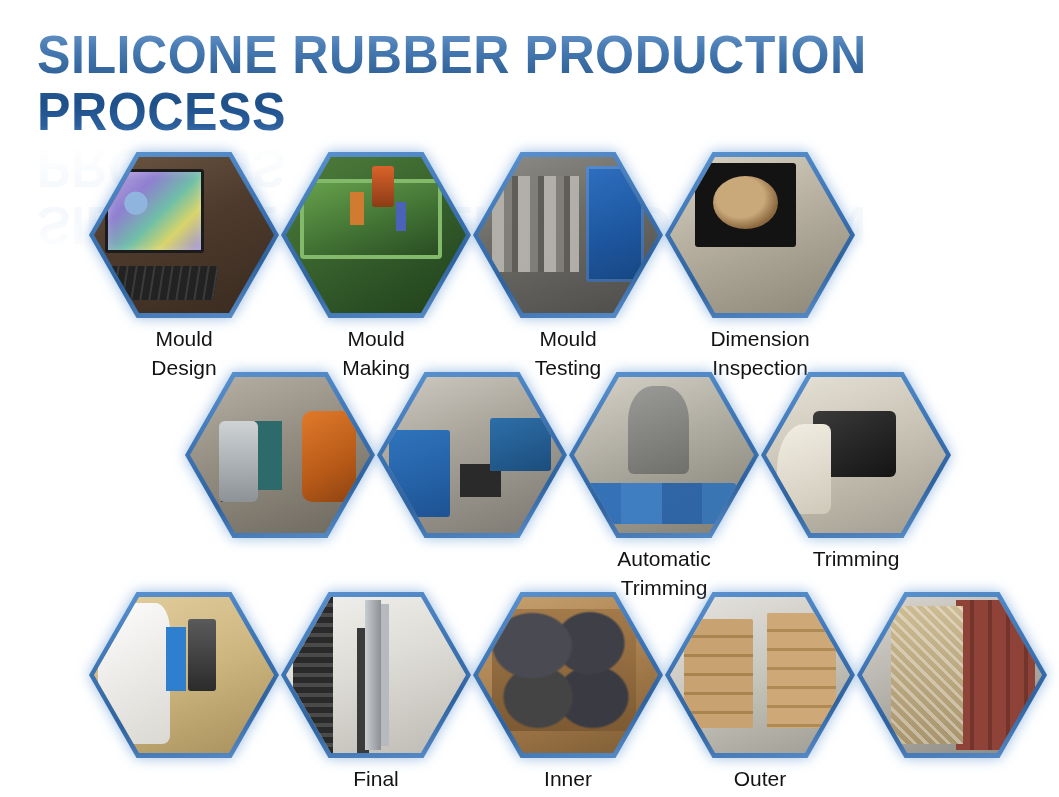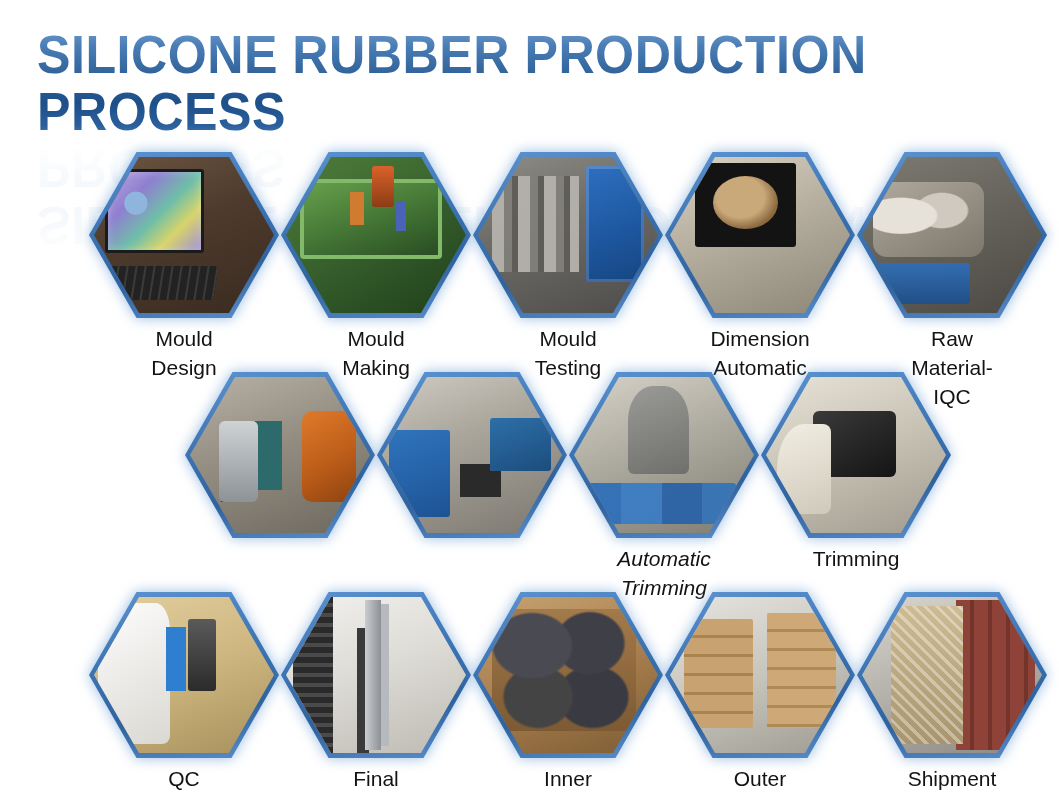--- a/index.html
+++ b/index.html
@@ -331,50 +331,39 @@
 Testing</div>
     </div>
     <div class="hex-cell" style="left: 651px; top: 138px;">
       <div class="hex">
         <div class="hex-border"></div>
         <div class="hex-photo">
           <div class="ph s-dimension"></div>
         </div>
       </div>
       <div class="hex-label">Dimension
-Automatic</div>
-    </div>
-    <div class="hex-cell" style="left: 843px; top: 138px;">
-      <div class="hex">
-        <div class="hex-border"></div>
-        <div class="hex-photo">
-          <div class="ph s-raw"></div>
-        </div>
-      </div>
-      <div class="hex-label">Raw
-Material-
-IQC</div>
+Inspection</div>
     </div>
     <div class="hex-cell" style="left: 171px; top: 358px;">
       <div class="hex">
         <div class="hex-border"></div>
         <div class="hex-photo">
           <div class="ph s-mixing"></div>
         </div>
       </div>
     </div>
     <div class="hex-cell" style="left: 363px; top: 358px;">
       <div class="hex">
         <div class="hex-border"></div>
         <div class="hex-photo">
           <div class="ph s-molding"></div>
         </div>
       </div>
     </div>
-    <div class="hex-cell" style="left: 555px; top: 358px; font-style: italic;">
+    <div class="hex-cell" style="left: 555px; top: 358px;">
       <div class="hex">
         <div class="hex-border"></div>
         <div class="hex-photo">
           <div class="ph s-autotrim"></div>
         </div>
       </div>
       <div class="hex-label">Automatic
 Trimming</div>
     </div>
     <div class="hex-cell" style="left: 747px; top: 358px;">
@@ -386,21 +375,20 @@
       </div>
       <div class="hex-label">Trimming</div>
     </div>
     <div class="hex-cell" style="left: 75px; top: 578px;">
       <div class="hex">
         <div class="hex-border"></div>
         <div class="hex-photo">
           <div class="ph s-qc"></div>
         </div>
       </div>
-      <div class="hex-label">QC</div>
     </div>
     <div class="hex-cell" style="left: 267px; top: 578px;">
       <div class="hex">
         <div class="hex-border"></div>
         <div class="hex-photo">
           <div class="ph s-final"></div>
         </div>
       </div>
       <div class="hex-label">Final
 Inspection</div>
@@ -425,15 +413,14 @@
       <div class="hex-label">Outer
 Packing</div>
     </div>
     <div class="hex-cell" style="left: 843px; top: 578px;">
       <div class="hex">
         <div class="hex-border"></div>
         <div class="hex-photo">
           <div class="ph s-ship"></div>
         </div>
       </div>
-      <div class="hex-label">Shipment</div>
     </div>
   </div>
 
 </body></html>

